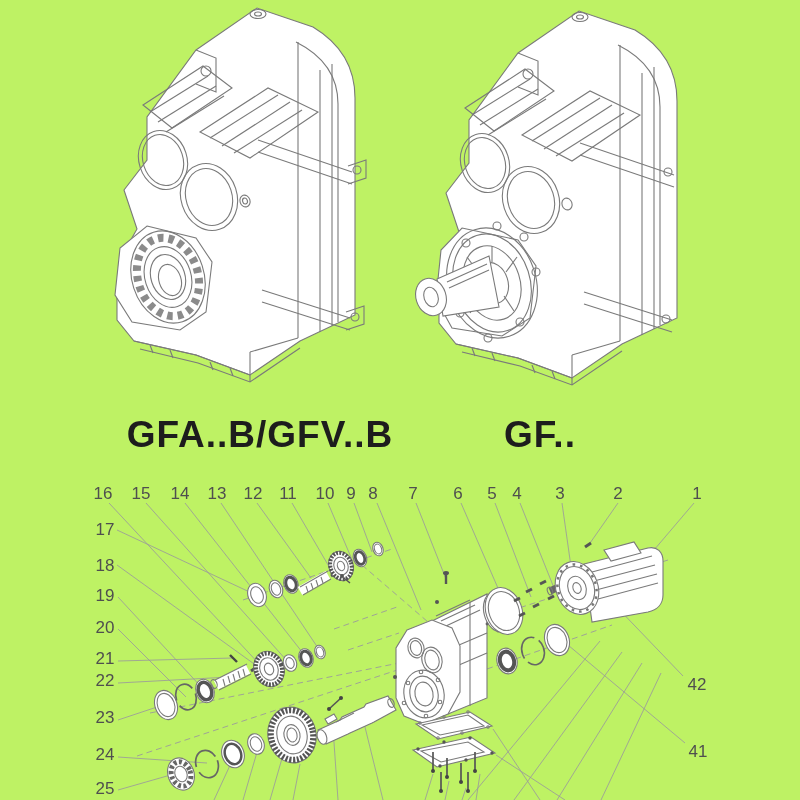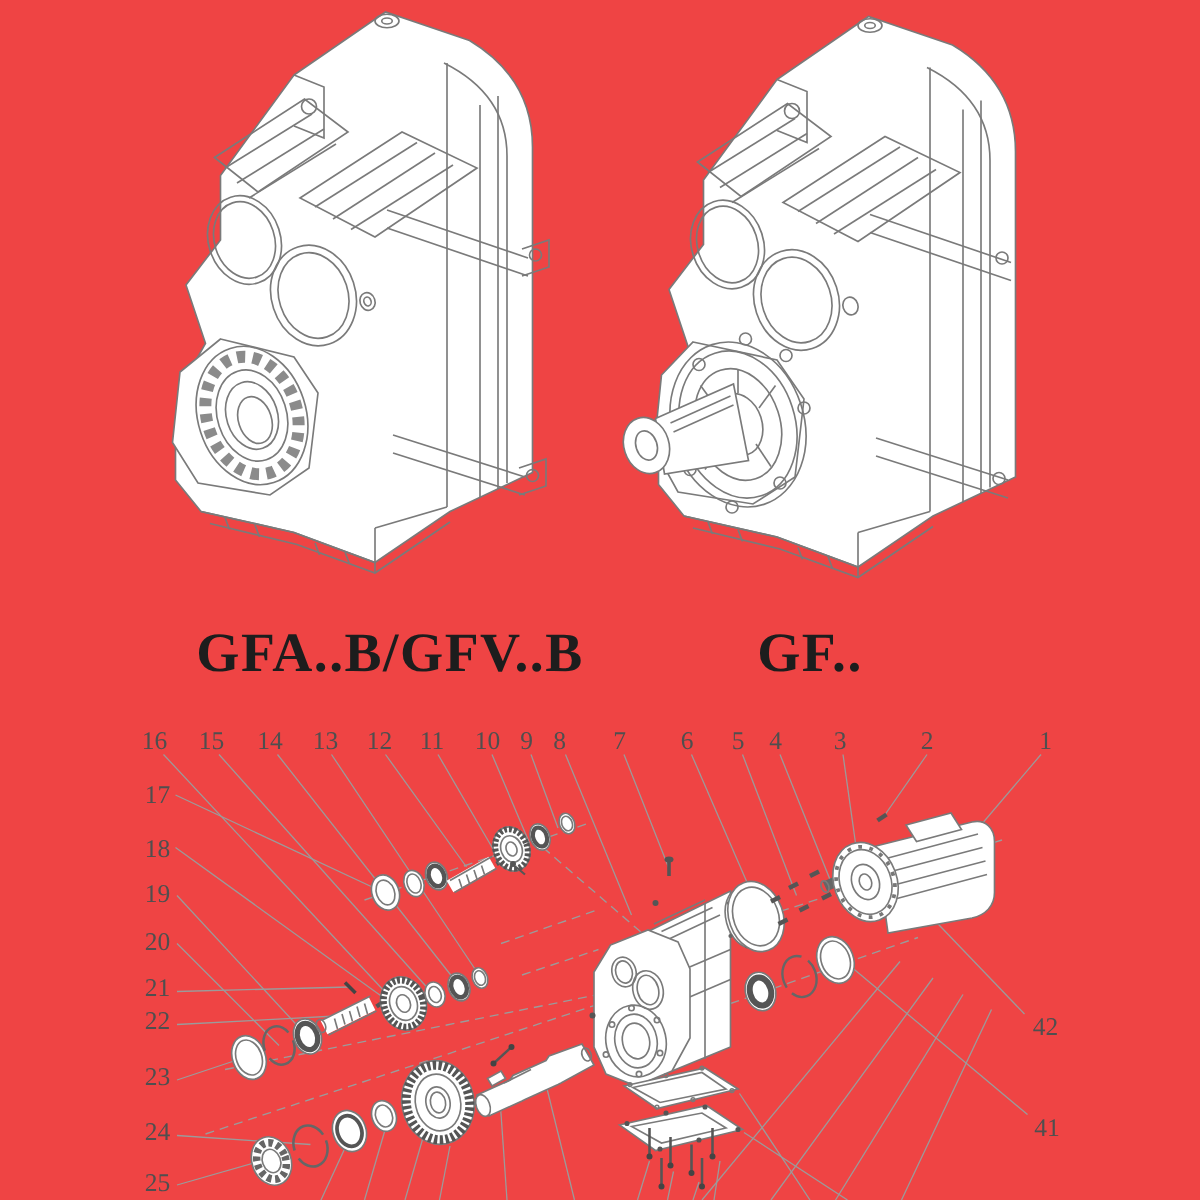--- a/index.html
+++ b/index.html
@@ -1,17 +1,17 @@
 <!DOCTYPE html>
 <html><head>
 <meta charset="utf-8">
 <style>
   html,body{margin:0;padding:0;background:#fff;}
-  .screen{position:relative;width:800px;height:800px;background:#ef4444;overflow:hidden;
-          font-family:Liberation Serif, serif;}
+  .screen{position:relative;width:800px;height:800px;background:#bef264;overflow:hidden;
+          font-family:Liberation Sans, sans-serif;}
   svg{position:absolute;left:0;top:0;}
   .ln{stroke:#7a7a7a;stroke-width:1.1;fill:none;}
   .lnf{stroke:#7a7a7a;stroke-width:1.1;fill:#fff;}
   .leader{stroke:#9b9b9b;stroke-width:0.85;fill:none;}
   .axis{stroke:#9b9b9b;stroke-width:0.9;fill:none;stroke-dasharray:6 4;}
   .dk{stroke:#555;fill:none;}
   .num{font-size:17px;fill:#4f4f4f;}
   .model{font-size:37px;font-weight:bold;fill:#1d1d1d;letter-spacing:1px;}
 </style>
 </head>

